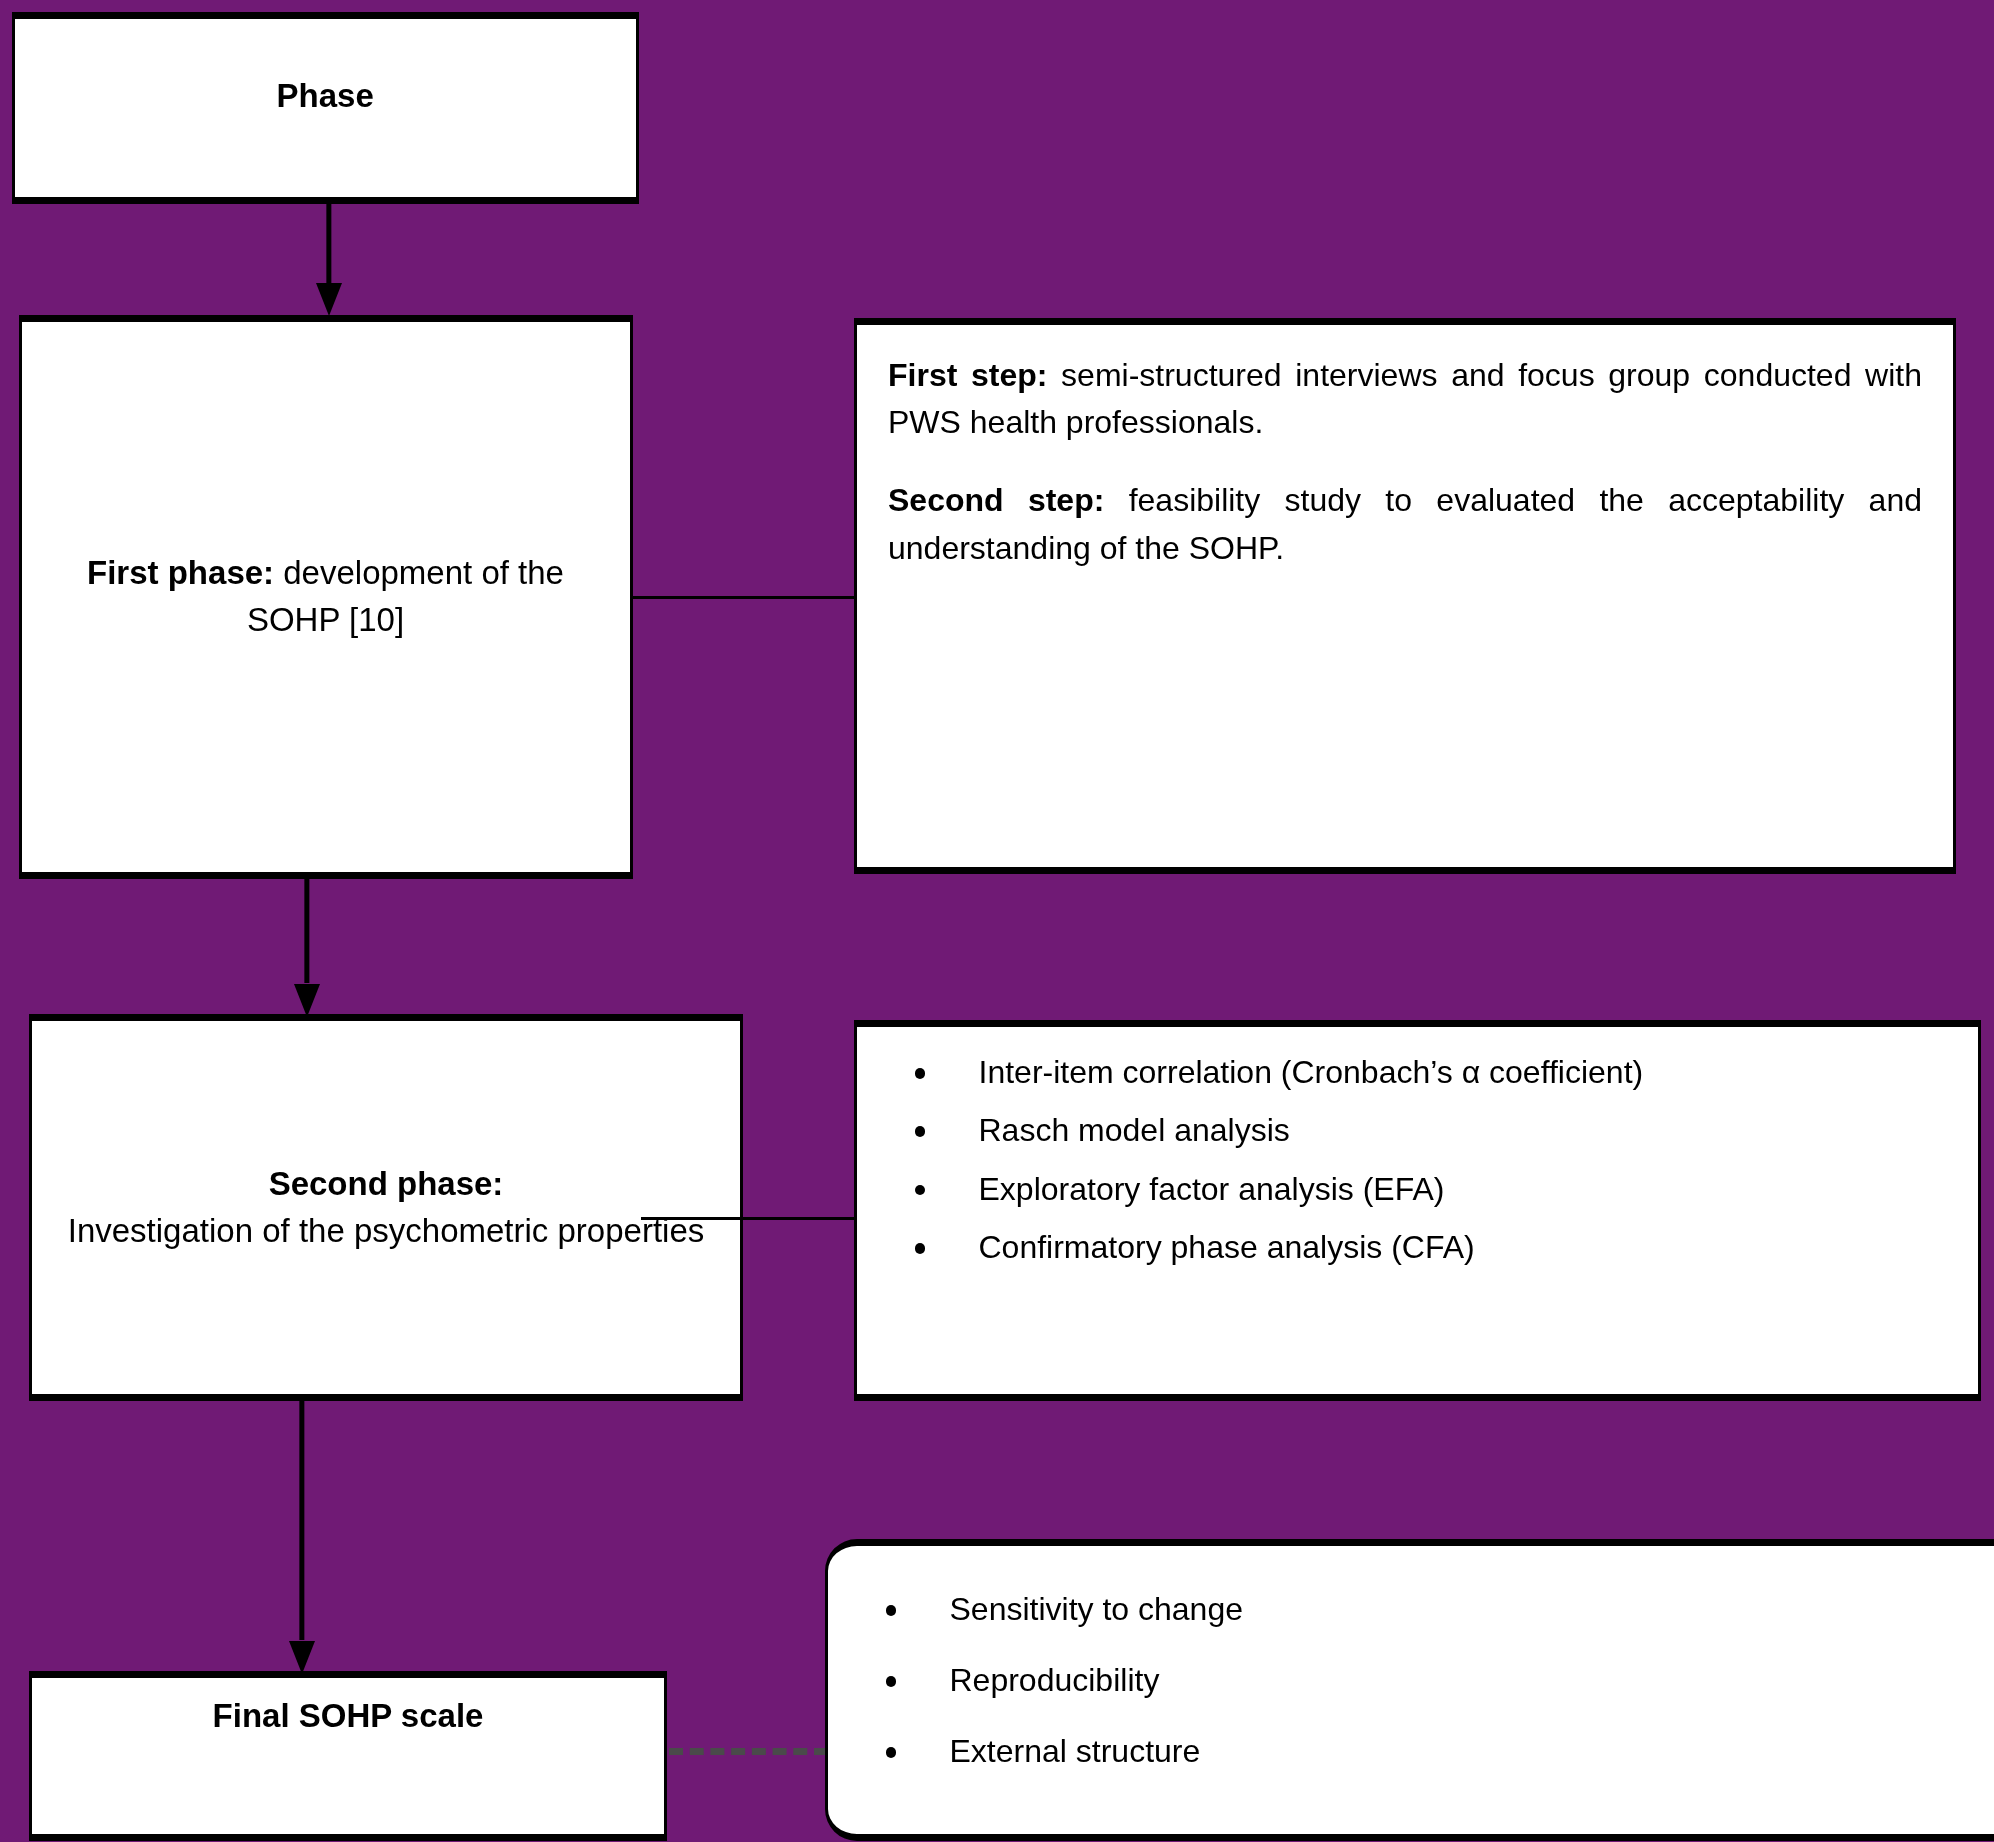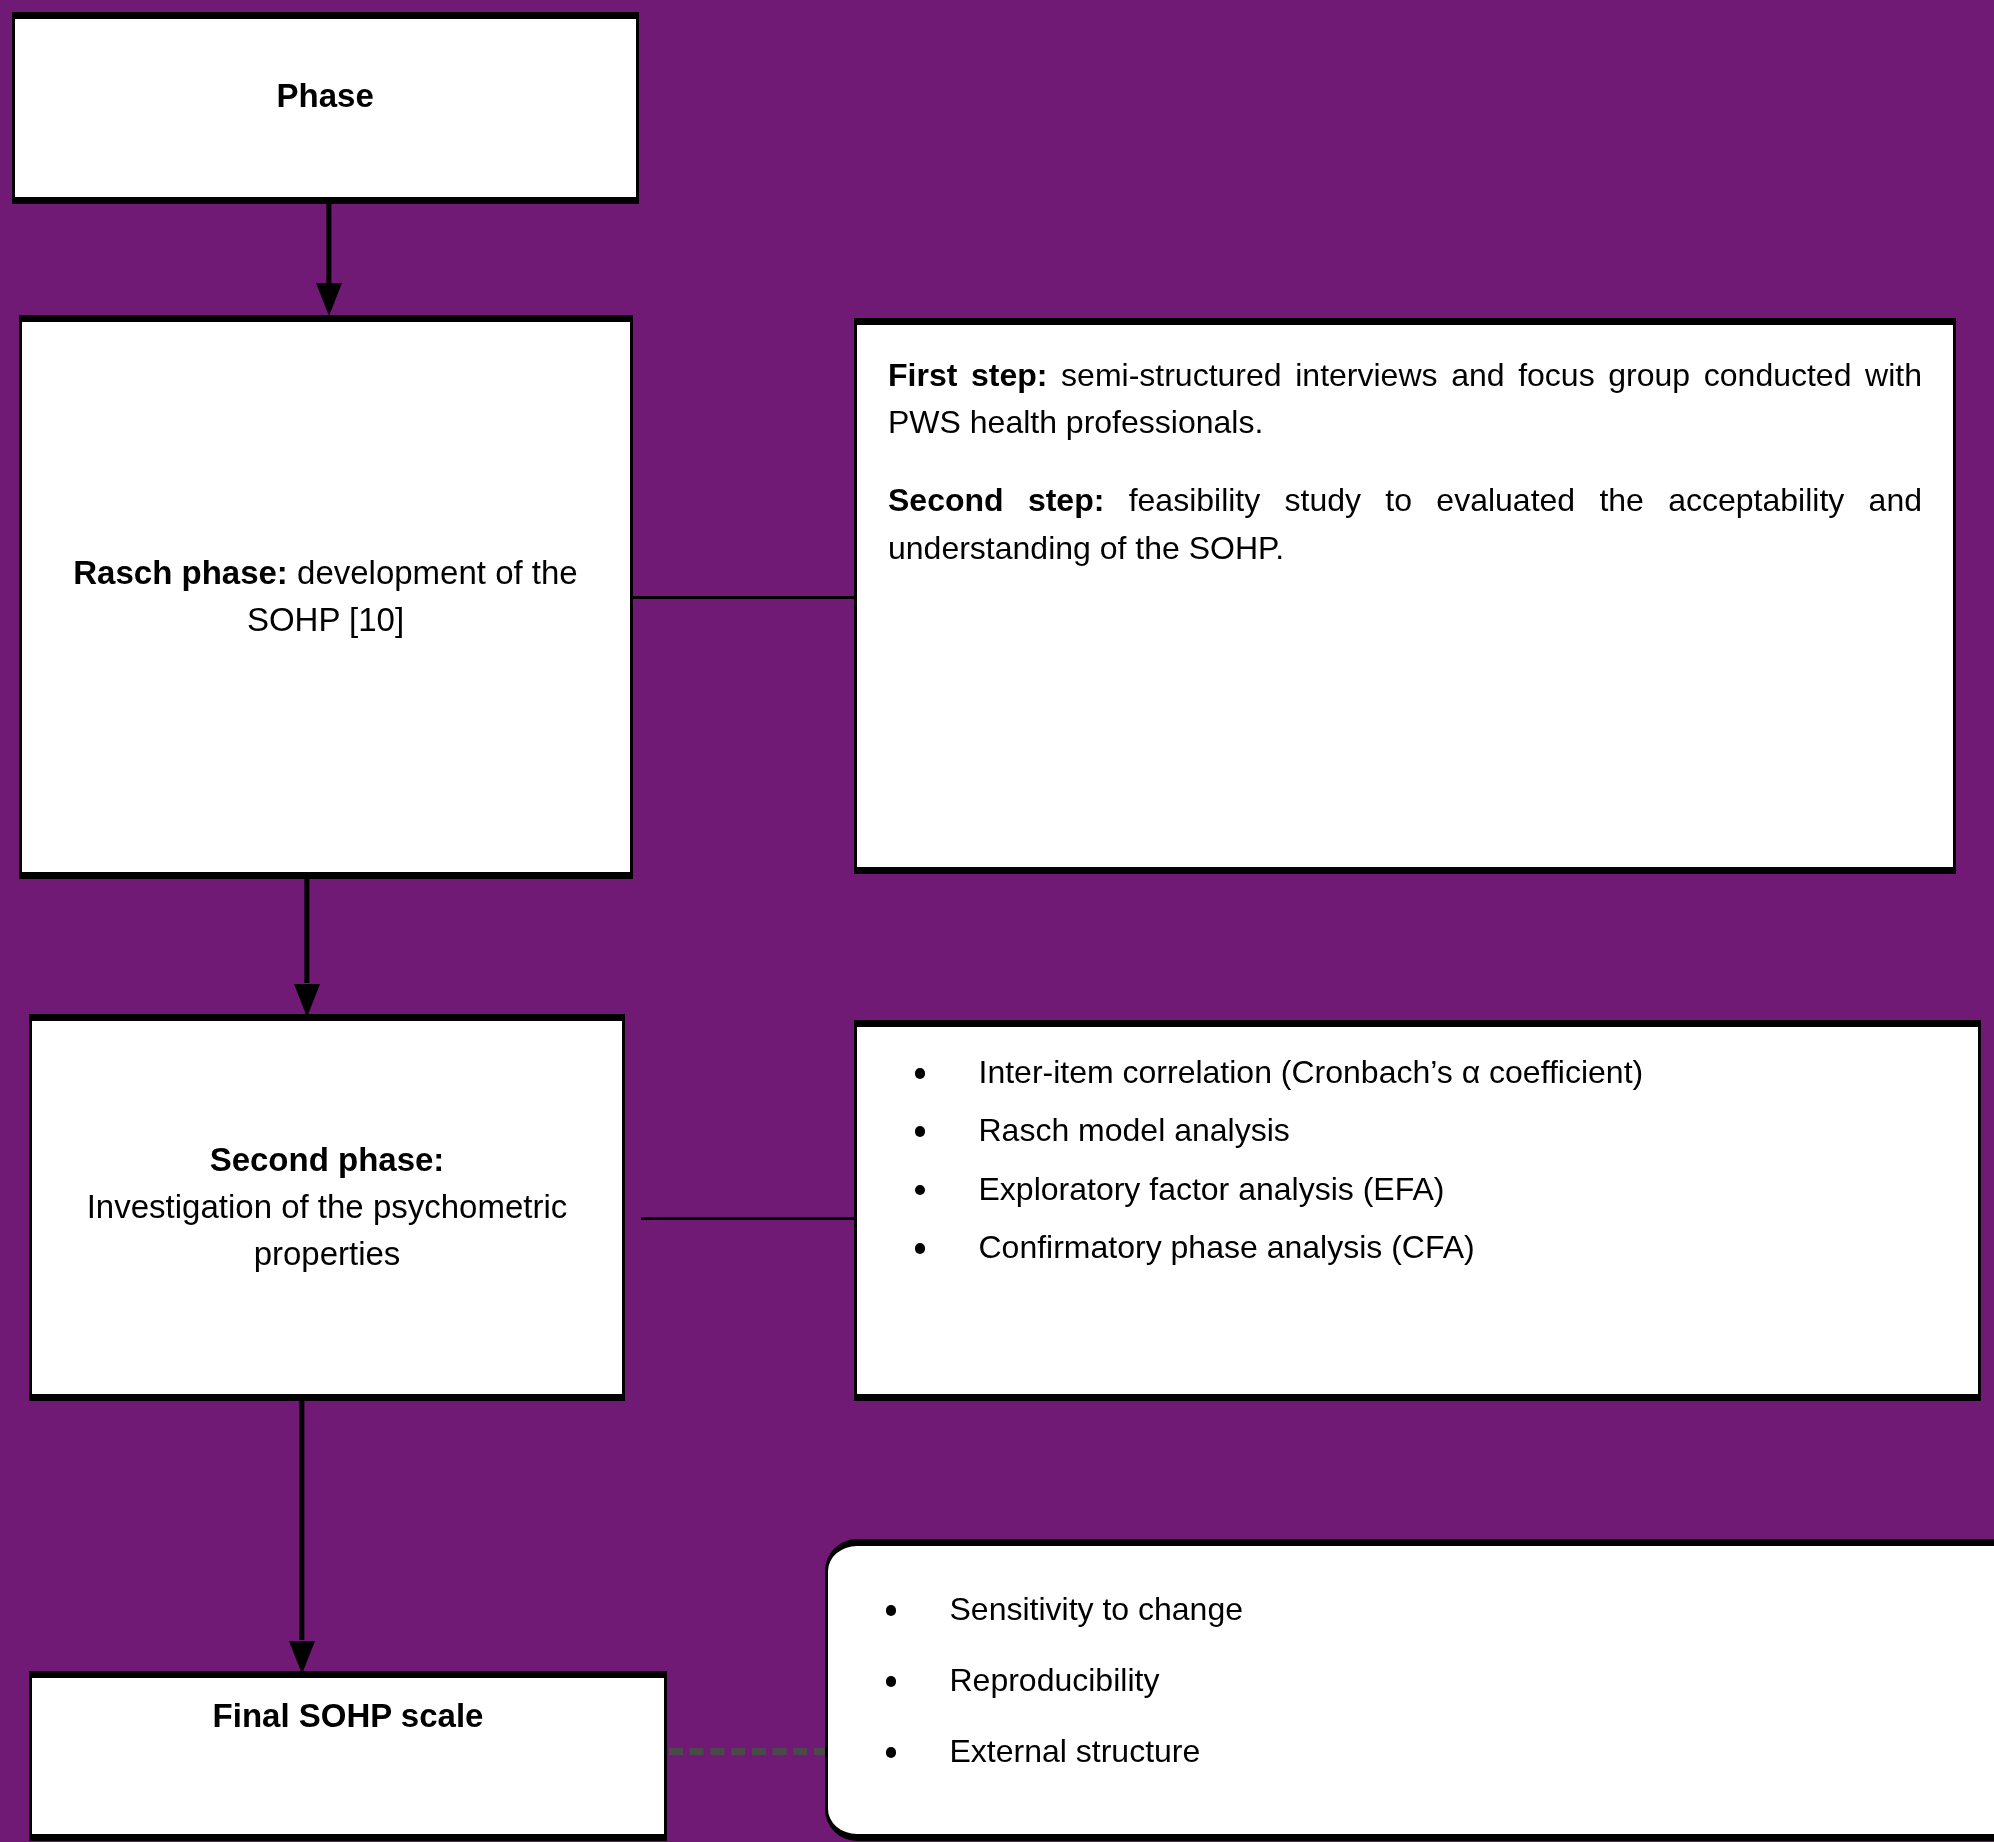--- a/index.html
+++ b/index.html
@@ -64,21 +64,21 @@
     color: #000000;
     text-align: justify;
     text-justify: inter-word;
     margin-bottom: 31px;
   }
   .para:last-child { margin-bottom: 0; }
   .para .b { font-weight: bold; }
 
   
   #second-phase-box {
-    left: 29px; top: 1014px; width: 596px; height: 387px;
+    left: 29px; top: 1014px; width: 714px; height: 387px;
   }
 
   
   #second-bullets-box {
     left: 854px; top: 1020px; width: 1127px; height: 381px;
     display: block;
     padding: 22px 26.5px 0 26.5px;
   }
   
   #final-scale-box {
@@ -168,21 +168,21 @@
     <div class="centered-text">Phase</div>
   </div>
 
   <div class="v-arrow" style="left:297px; top:204px; width:64px; height:112px;">
     <div class="stem" style="height:79px;"></div>
     <div class="head"></div>
   </div>
 
   <div class="box top-thick bot-thick" id="first-phase-box">
     <div class="centered-text">
-      <span class="b">Rasch phase:</span><span> development of the SOHP [10]</span>
+      <span class="b">First phase:</span><span> development of the SOHP [10]</span>
     </div>
   </div>
 
   <div class="h-line" style="left:630px; top:596px; width:225px;"></div>
 
   <div class="box top-thick bot-thick" id="first-steps-box">
 
     <p class="para">
       <span class="b">First step:</span><span> semi-structured interviews and focus group conducted with PWS health professionals.</span>
     </p>

